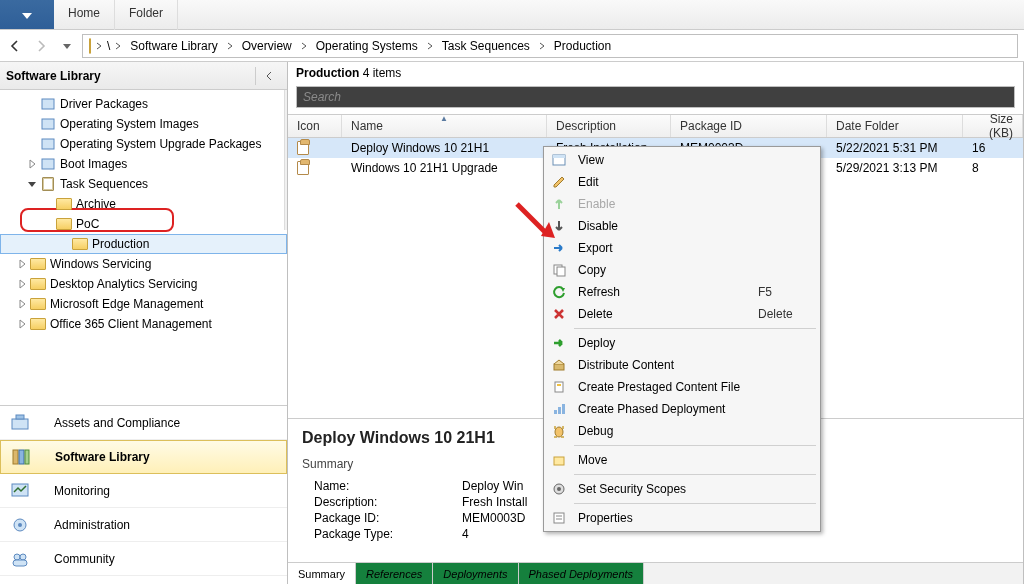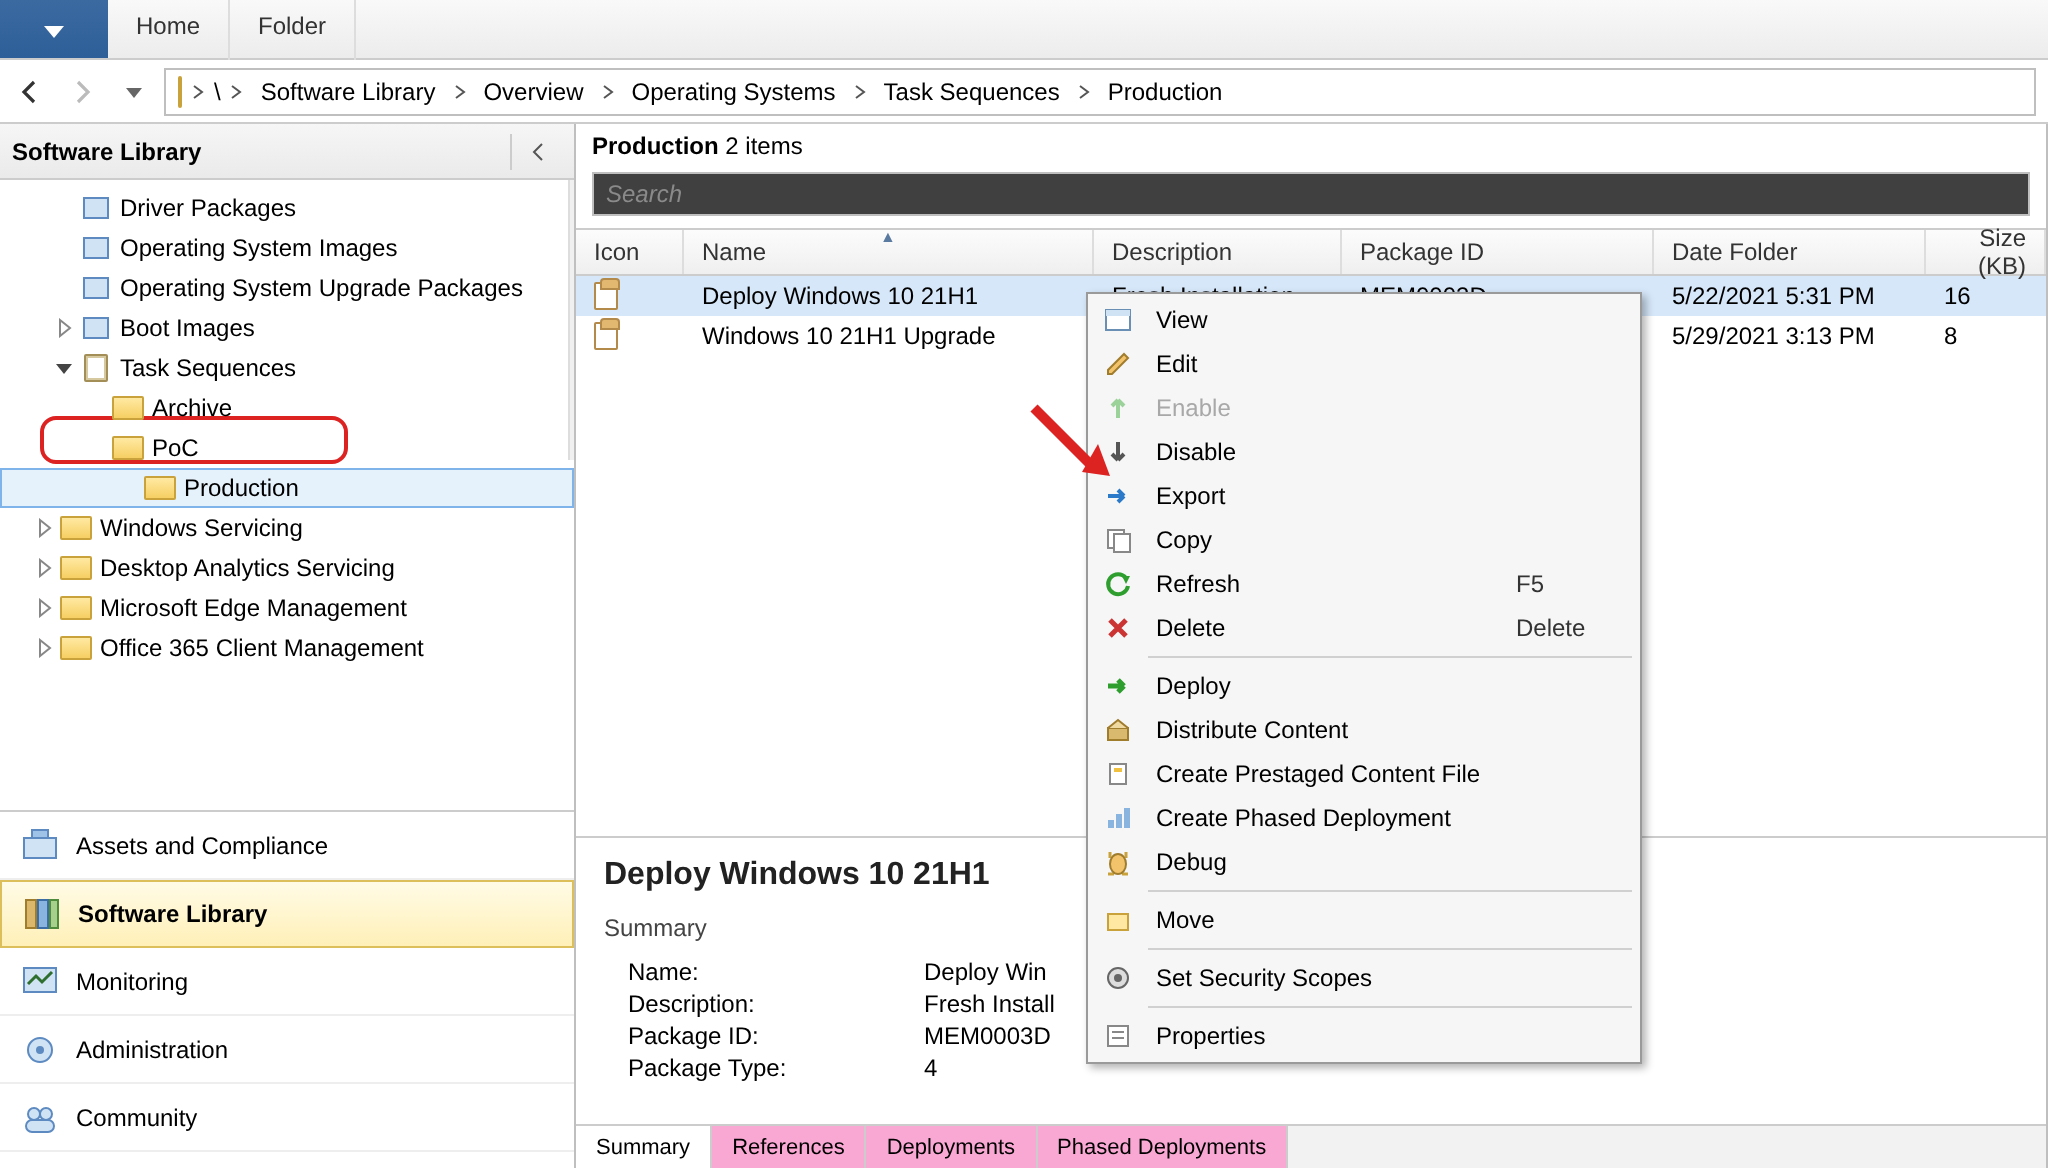--- a/index.html
+++ b/index.html
@@ -23,21 +23,21 @@
   .tree { flex: 0 0 auto; padding: 4px 0; overflow: hidden; height: 315px; position: relative; }
   .tree-row { height: 20px; display: flex; align-items: center; padding-left: 26px; position: relative; }
   .tree-row.indent1 { padding-left: 42px; }
   .tree-row .exp { width: 12px; height: 12px; display: inline-flex; align-items: center; justify-content: center; margin-right: 2px; }
   .tree-row .exp svg { width: 10px; height: 10px; }
   .tree-row .node-icon { width: 16px; height: 16px; margin-right: 4px; display: inline-flex; align-items: center; justify-content: center; }
   .tree-row.selected { background: #e5f1fb; border: 1px solid #7eb4ea; padding-left: 57px; }
   .redbox { position: absolute; border: 2px solid #d22; border-radius: 8px; pointer-events: none; }
   .redbox.rb1 { left: 20px; top: 118px; width: 154px; height: 24px; }
   .workspace-btns { border-top: 1px solid #ccc; }
-  .ws-item { height: 34px; display: flex; align-items: center; gap: 8px; padding: 0 10px; border-bottom: 1px solid #eee; }
+  .ws-item { height: 34px; display: flex; align-items: center; gap: 24px; padding: 0 10px; border-bottom: 1px solid #eee; }
   .ws-item .ws-icon { width: 20px; height: 20px; }
   .ws-item.selected { background: linear-gradient(#fffbe6,#fff0b8); border: 1px solid #dcbf5b; position: relative; }
   .redbox.rb2 { left: 8px; top: 378px; width: 144px; height: 28px; }
   .main { flex: 1; display: flex; flex-direction: column; border-right: 1px solid #bfbfbf; }
   .results-hdr { padding: 4px 8px; font-size: 12px; }
   .results-hdr b { font-weight: 600; }
   .search-box { margin: 2px 8px 6px 8px; height: 22px; border: 1px solid #bfbfbf; display: flex; align-items: center; padding: 0 6px; background: #404040; color: #8a8a8a; font-style: italic; }
   .grid-hdr { height: 24px; border-top: 1px solid #ccc; border-bottom: 1px solid #ccc; display: flex; background: linear-gradient(#fcfcfc,#efefef); }
   .col { border-right: 1px solid #ddd; padding: 0 9px; display: flex; align-items: center; color: #333; font-size: 12px; position: relative; }
   .col.c-icon { width: 54px; }
@@ -51,21 +51,21 @@
   .grid-row { height: 20px; display: flex; font-size: 12px; }
   .grid-row.sel { background: #d6e7f9; }
   .grid-row .cell { padding: 0 9px; display: flex; align-items: center; white-space: nowrap; overflow: hidden; }
   .spacer { flex: 1; }
   .detail-pane { border-top: 1px solid #ccc; padding: 10px 14px 0 14px; height: 144px; }
   .detail-pane .d-title { font-size: 16px; font-weight: 600; margin-bottom: 10px; color: #222; }
   .detail-pane .sub-hdr { color: #444; margin-bottom: 8px; }
   .detail-grid { display: grid; grid-template-columns: 148px 1fr; row-gap: 2px; padding-left: 12px; font-size: 12px; }
   .tabs { height: 22px; display: flex; border-top: 1px solid #ccc; background: #f2f2f2; }
   .tab { padding: 0 10px; border-right: 1px solid #ccc; height: 22px; display: flex; align-items: center; font-size: 11px; background: #fff; }
-  .tab.inactive { background: #f9a8d4; }
+  .tab.inactive { background: #15803d; font-style: italic; }
   
   .ctxmenu { position: absolute; left: 543px; top: 146px; width: 278px; background: #f6f6f6; border: 1px solid #9a9a9a; box-shadow: 2px 2px 4px rgba(0,0,0,0.3); z-index: 10; padding: 2px 2px; }
   .ctx-item { height: 22px; display: flex; align-items: center; font-size: 12px; }
   .ctx-item .ctx-icon { width: 26px; display: flex; align-items: center; justify-content: center; }
   .ctx-item .ctx-txt { flex: 1; padding-left: 6px; }
   .ctx-item .ctx-short { width: 60px; color: #333; }
   .ctx-sep { height: 1px; margin: 3px 2px 3px 28px; background: #d0d0d0; }
   .ctx-item.bold .ctx-txt { font-weight: 400; }
   .ctx-item.disabled { color: #a8a8a8; }
   
@@ -327,21 +327,21 @@
               <rect x="3" y="11" width="14" height="6" rx="3" fill="#cfe3f5" stroke="#5d8ac0"></rect>
             </svg></span>
           <span>Community</span>
         </div>
       </div>
   </div>
 
   <div class="main">
     <div class="results-hdr">
       <b>Production</b>
-      <span>2 items</span>
+      <span>4 items</span>
     </div>
     <div class="search-box">Search</div>
     <div class="grid-hdr">
       <div class="col c-icon">Icon</div>
       <div class="col c-name">
           <span>Name</span>
           <span class="sort-arrow">▲</span>
         </div>
       <div class="col c-desc">Description</div>
       <div class="col c-pkg">Package ID</div>

